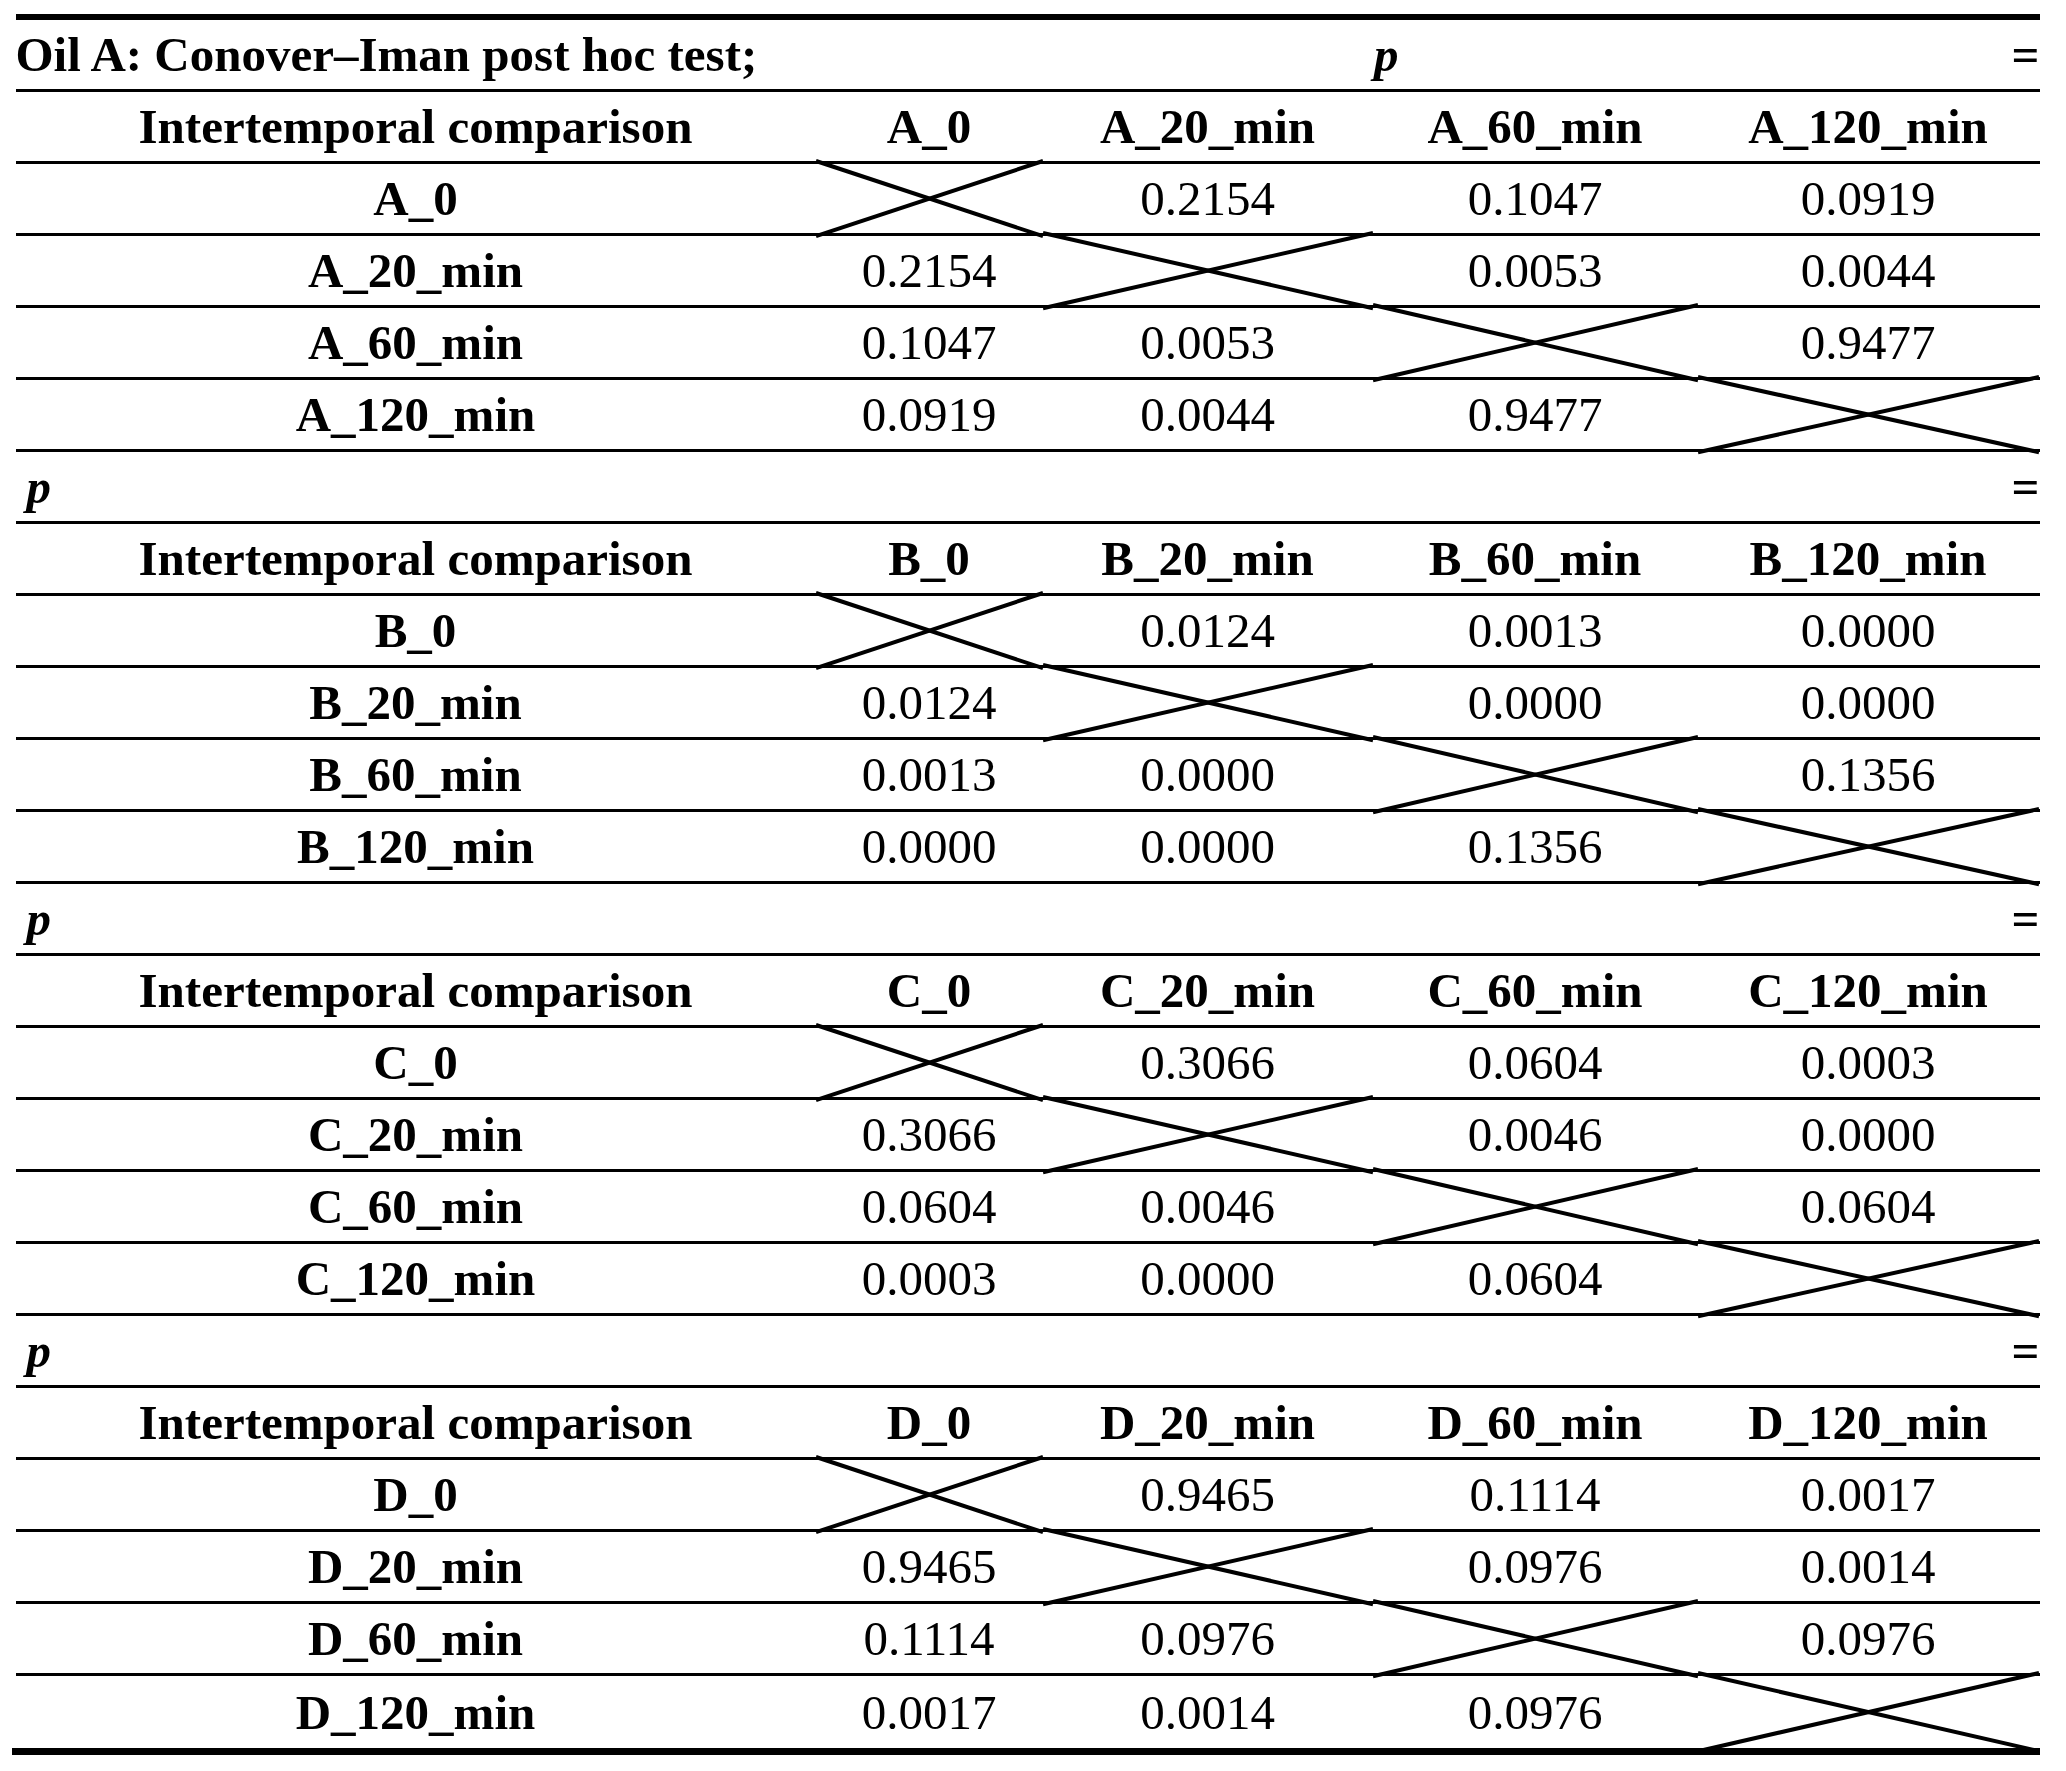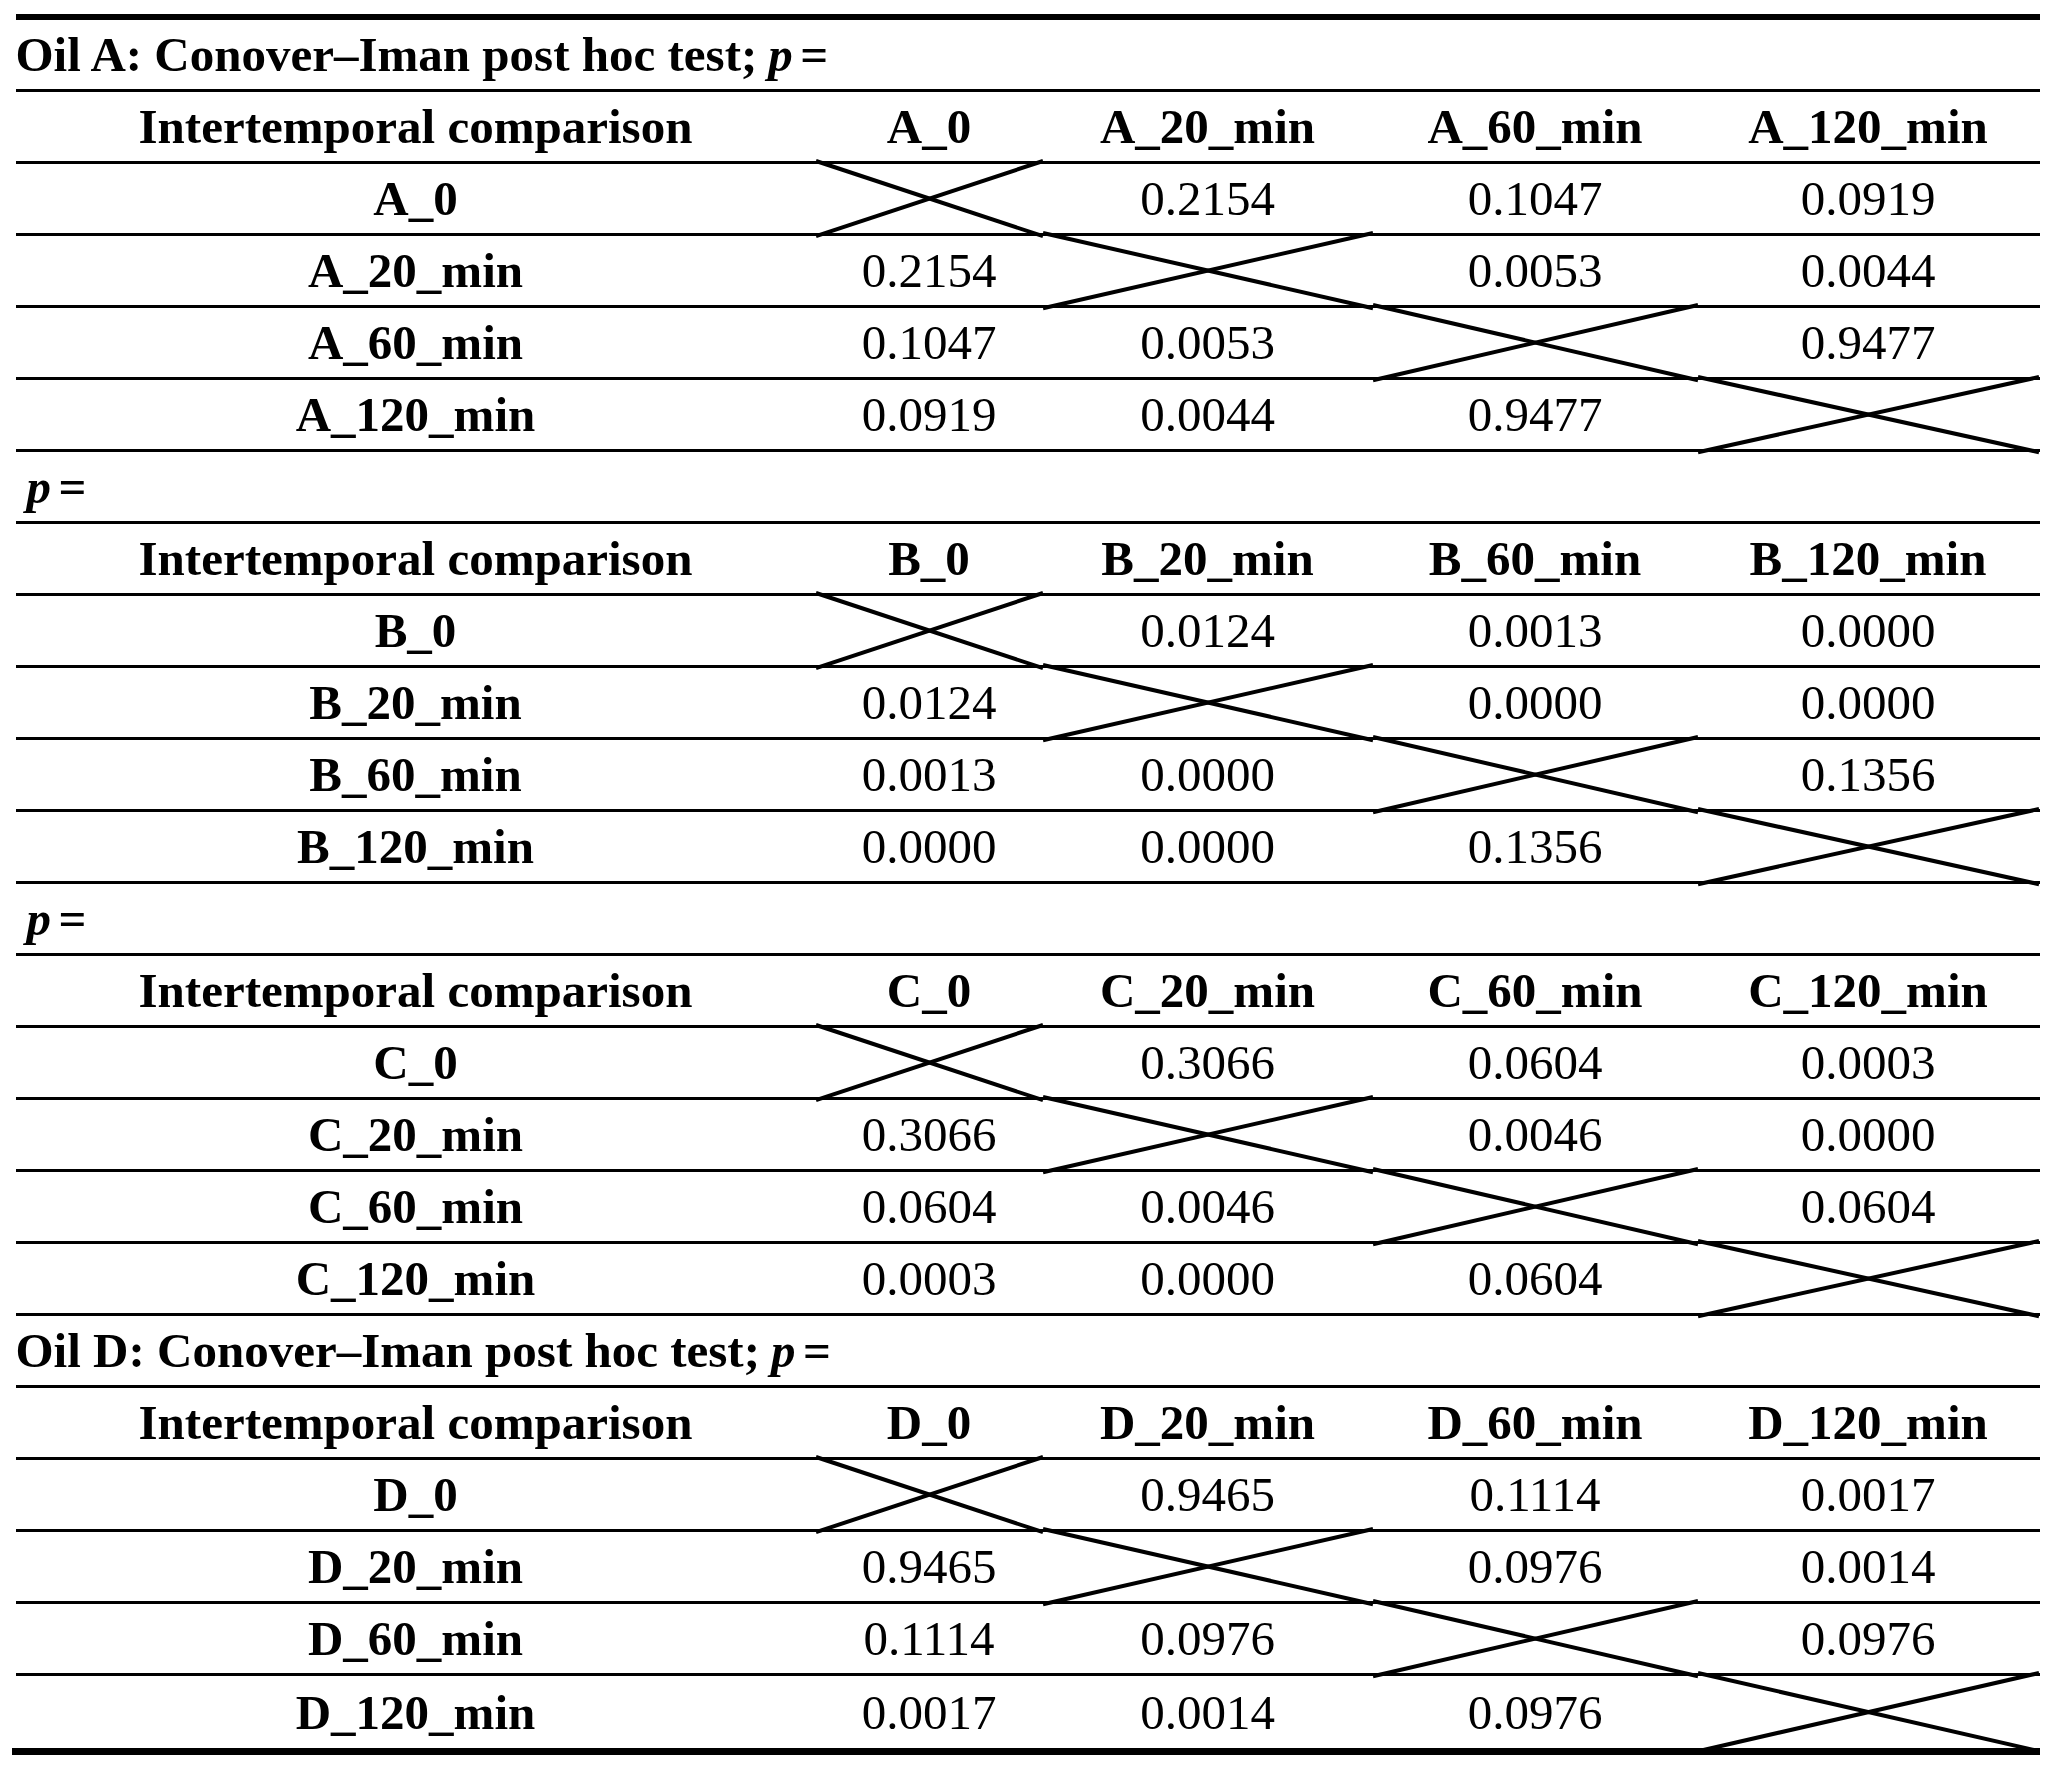--- a/index.html
+++ b/index.html
@@ -4,21 +4,21 @@
 <style>
   html, body { margin: 0; padding: 0; background: #ffffff; }
   body { width: 2066px; height: 1772px; position: relative; overflow: hidden;
          font-family: "Liberation Serif", "DejaVu Serif", serif; color: #000; }
   #table { position: absolute; left: 15.5px; top: 14.2px; width: 2024px; }
   .topline { height: 6.2px; background: #000; }
   .bottomline { height: 6.2px; background: #000; margin-left: -3.7px; width: 2028px; }
   .row { display: grid; grid-template-columns: 800px 227px 330px 325px 341px;
          height: 69px; border-bottom: 3.1px solid #000; position: relative; }
   .row.last { border-bottom: none; height: 72px; }
-  .title-row { display: flex; align-items: center; justify-content: flex-start;
+  .title-row { display: flex; align-items: center; justify-content: space-between;
                height: 69px; border-bottom: 3.1px solid #000;
                font-weight: bold; font-size: 49px; line-height: 1; }
   .title-row i { font-style: italic; margin: 0 7.4px 0 11px; }
   .cell { display: flex; align-items: center; justify-content: center;
           font-size: 49px; line-height: 1; position: relative; white-space: nowrap; }
   .cell.bold { font-weight: bold; }
   .cell.diag svg { position: absolute; left: 0; top: -3.1px; width: 100%; height: calc(100% + 6.2px); overflow: visible; }
 </style>
 </head>
 <body>
@@ -198,21 +198,20 @@
         <div class="cell">0.0000</div>
         <div class="cell">0.0604</div>
         <div class="cell diag">
           <svg viewBox="0 0 100 100" preserveAspectRatio="none">
             <line x1="0" y1="0" x2="100" y2="100" stroke="#000" stroke-width="4" vector-effect="non-scaling-stroke"></line>
             <line x1="0" y1="100" x2="100" y2="0" stroke="#000" stroke-width="4" vector-effect="non-scaling-stroke"></line>
           </svg>
         </div>
       </div>
       <div class="title-row">
-        <span>Oil D: Conover–Iman post hoc test;</span>
         <i>p</i>
         <span>=</span>
       </div>
       <div class="row">
         <div class="cell bold">Intertemporal comparison</div>
         <div class="cell bold">D_0</div>
         <div class="cell bold">D_20_min</div>
         <div class="cell bold">D_60_min</div>
         <div class="cell bold">D_120_min</div>
       </div>

